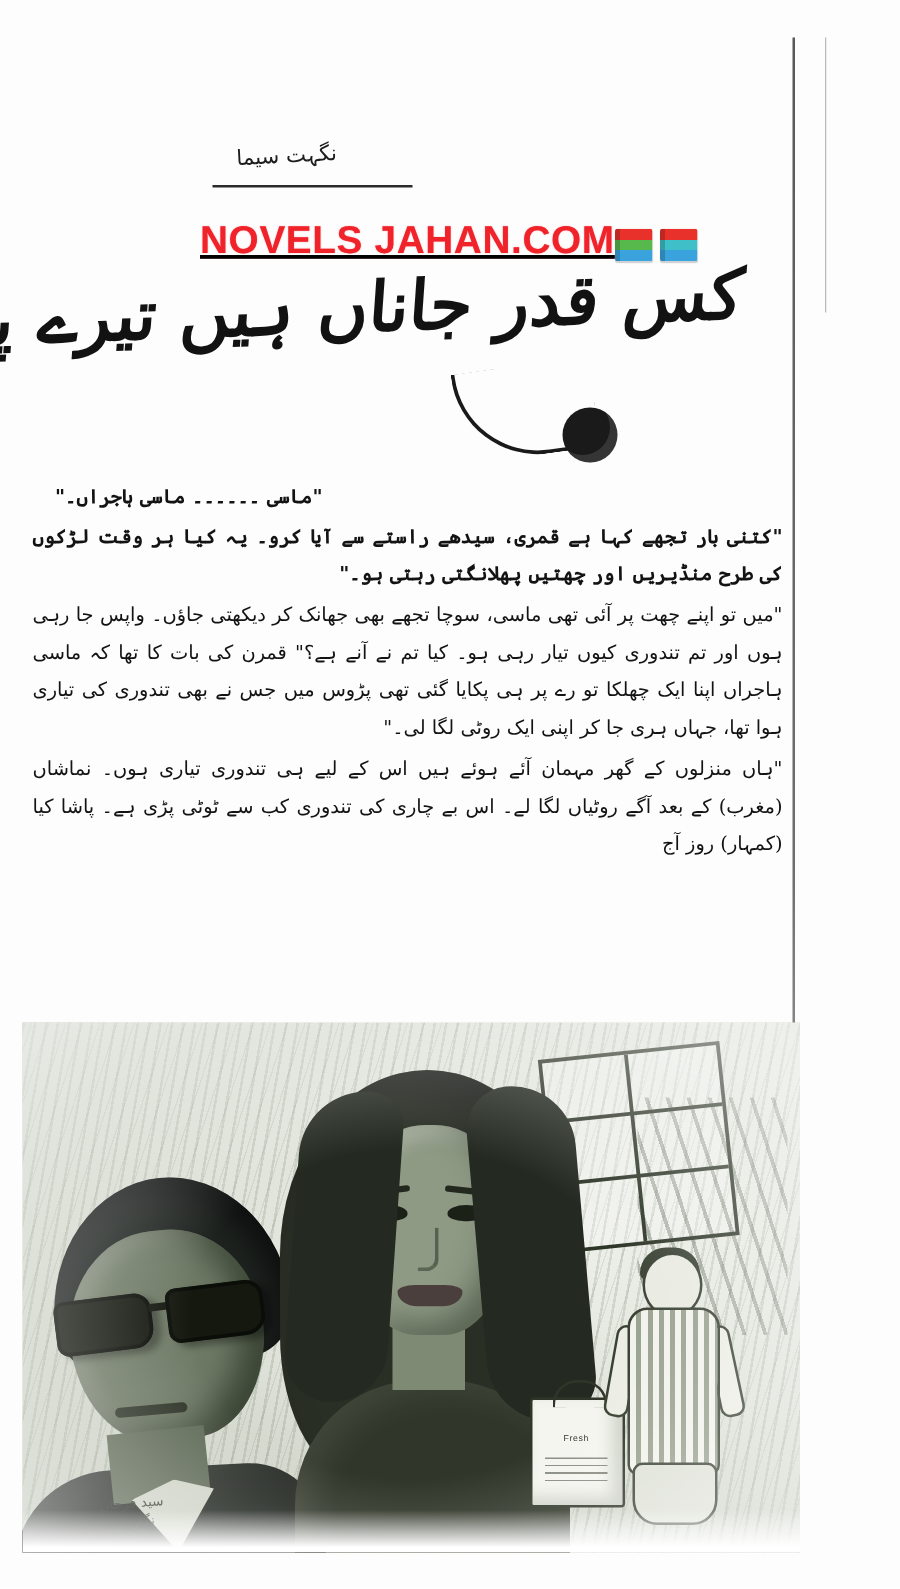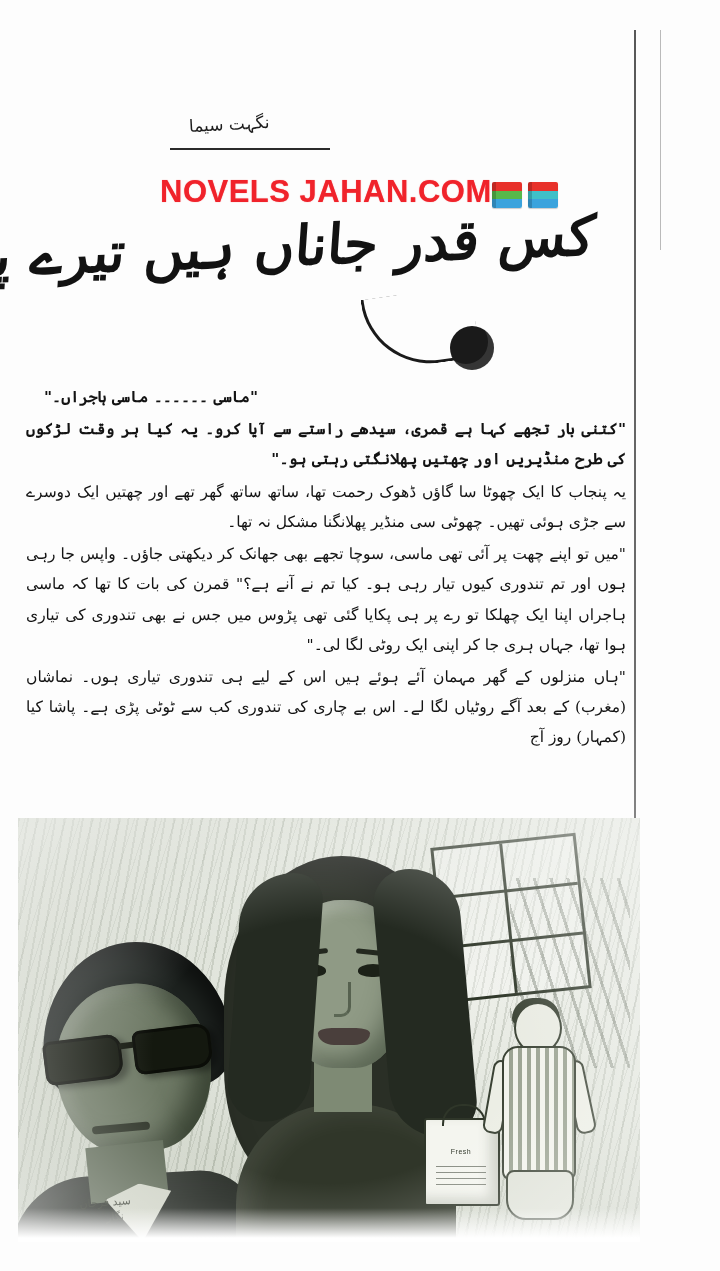--- a/index.html
+++ b/index.html
@@ -70,21 +70,22 @@
     width: 160px;
     height: 2px;
     background: #2b2b2b;
   }
 
   .watermark {
     position: absolute;
     top: 78px;
     left: 10px;
     display: flex;
-    align-items: flex-start;
+    align-items: center;
+    text-decoration: underline;
   }
   .watermark-text {
     font-family: "Liberation Sans", sans-serif;
     font-size: 31px;
     font-weight: 700;
     letter-spacing: 0.5px;
     color: #f0232b;
     text-shadow: 0 0 1px rgba(240,35,43,0.6);
     white-space: nowrap;
   }
@@ -554,21 +555,20 @@
     </div>
 
     <div class="novel-title">کس قدر جاناں ہیں تیرے پردے</div>
     <div class="title-swirl"></div>
     <div class="title-dot"></div>
   </div>
 
   <div class="body-text">
     <p class="para first dialogue">"ماسی ۔۔۔۔۔۔ ماسی ہاجراں۔"</p>
     <p class="para dialogue">"کتنی بار تجھے کہا ہے قمری، سیدھے راستے سے آیا کرو۔ یہ کیا ہر وقت لڑکوں کی طرح منڈیریں اور چھتیں پھلانگتی رہتی ہو۔"</p>
-    <p class="para">یہ پنجاب کا ایک چھوٹا سا گاؤں ڈھوک رحمت تھا، ساتھ ساتھ گھر تھے اور چھتیں ایک دوسرے سے جڑی ہوئی تھیں۔ چھوٹی سی منڈیر پھلانگنا مشکل نہ تھا۔</p>
     <p class="para">"میں تو اپنے چھت پر آئی تھی ماسی، سوچا تجھے بھی جھانک کر دیکھتی جاؤں۔ واپس جا رہی ہوں اور تم تندوری کیوں تیار رہی ہو۔ کیا تم نے آنے ہے؟" قمرن کی بات کا تھا کہ ماسی ہاجراں اپنا ایک چھلکا تو رے پر ہی پکایا گئی تھی پڑوس میں جس نے بھی تندوری کی تیاری ہوا تھا، جہاں ہری جا کر اپنی ایک روٹی لگا لی۔"</p>
     <p class="para">"ہاں منزلوں کے گھر مہمان آئے ہوئے ہیں اس کے لیے ہی تندوری تیاری ہوں۔ نماشاں (مغرب) کے بعد آگے روٹیاں لگا لے۔ اس بے چاری کی تندوری کب سے ٹوٹی پڑی ہے۔ پاشا کیا (کمہار) روز آج</p>
   </div>
 
   <div class="illustration">
     <div class="illus-streaks"></div>
 
     <div class="shelf">
       <div class="shelf-v"></div>
     </div>

